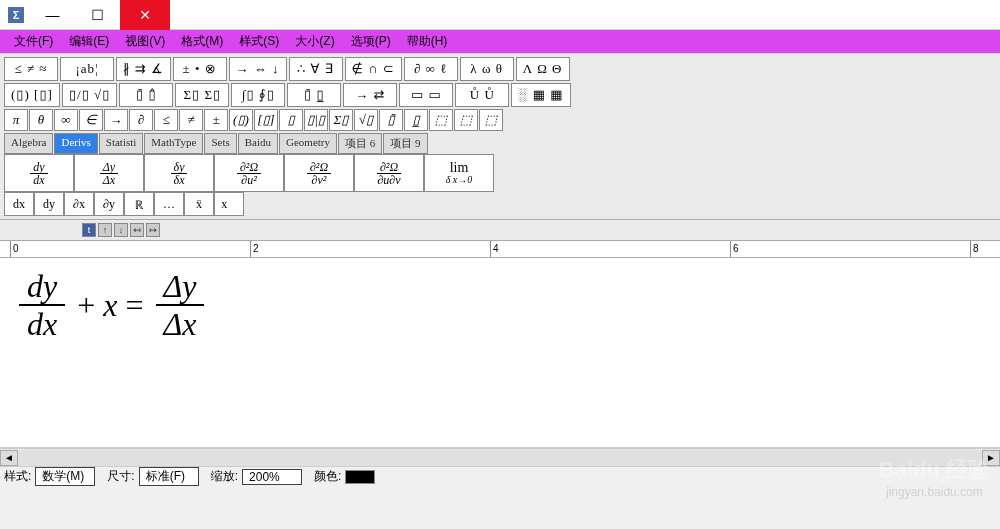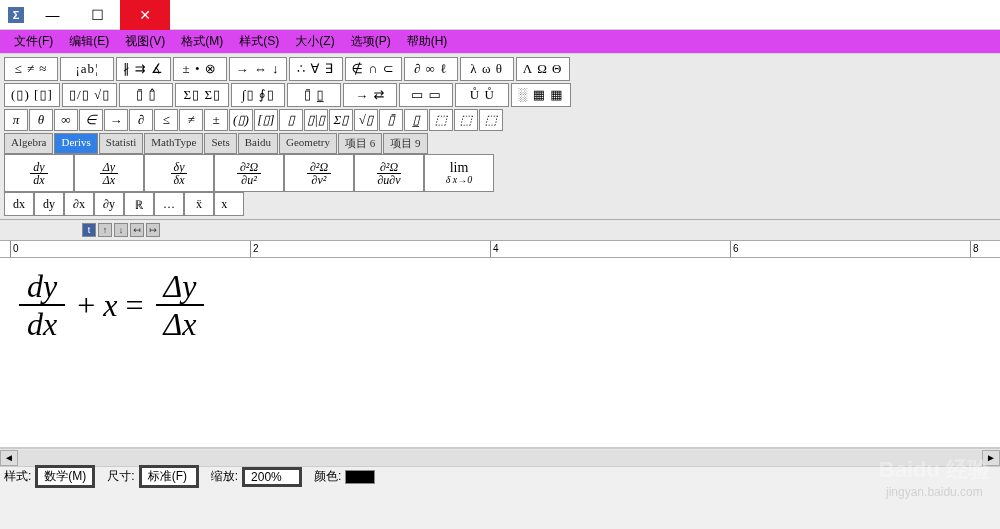--- a/index.html
+++ b/index.html
@@ -36,21 +36,21 @@
 .eq{display:flex;align-items:center;font-style:italic;}
 .eq .bfrac{display:inline-flex;flex-direction:column;align-items:center;line-height:1;margin:0 4px;}
 .eq .bfrac .bn{border-bottom:2px solid #000;padding:2px 8px;}
 .eq .bfrac .bd{padding:2px 8px;}
 .eq .op{font-style:normal;margin:0 8px;}
 .hscroll{height:18px;background:#e8e8e8;border-top:1px solid #ccc;display:flex;align-items:center;}
 .hscroll .ar{width:18px;height:16px;border:1px solid #aaa;background:#ddd;text-align:center;line-height:14px;font-size:10px;}
 .hscroll .track{flex:1;height:16px;background:#e0e0e0;}
 .statusbar{height:20px;background:#f0f0f0;border-top:1px solid #ccc;display:flex;align-items:center;padding:0 4px;font-size:12px;gap:12px;}
 .statusbar .seg{display:flex;align-items:center;gap:4px;}
-.statusbar .val{background:#fff;border:3px solid #404040;padding:0 6px;min-width:60px;}
+.statusbar .val{background:#fff;border:1px solid #404040;padding:0 6px;min-width:60px;}
 .colorbox{width:30px;height:14px;background:#000;border:1px solid #888;}
 .watermark{position:absolute;right:10px;bottom:30px;opacity:0.35;color:#fff;text-align:right;font-family:Arial;pointer-events:none;}
 .watermark .big{font-size:22px;font-weight:bold;}
 .watermark .sm{font-size:12px;color:#999;text-align:center;}
 </style>
 </head>
 <body>
 
 <div class="titlebar">
   <span class="icon">Σ</span>

